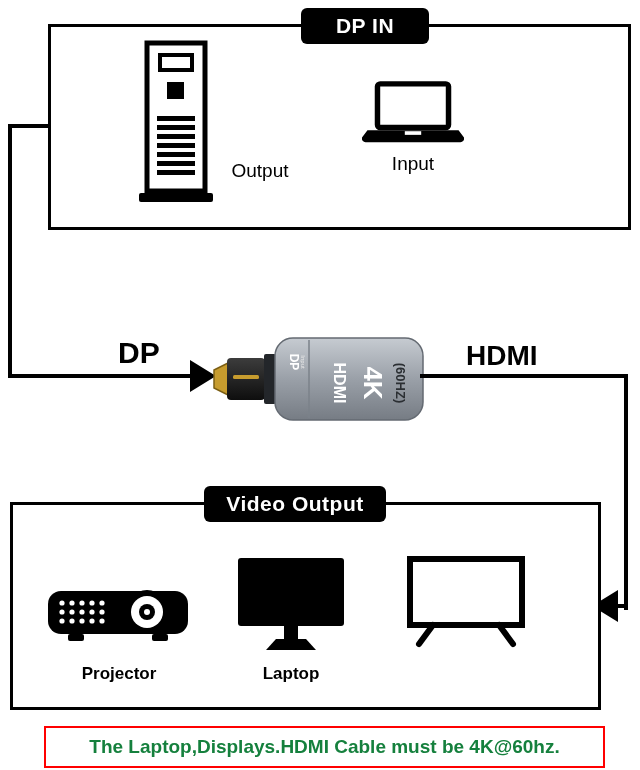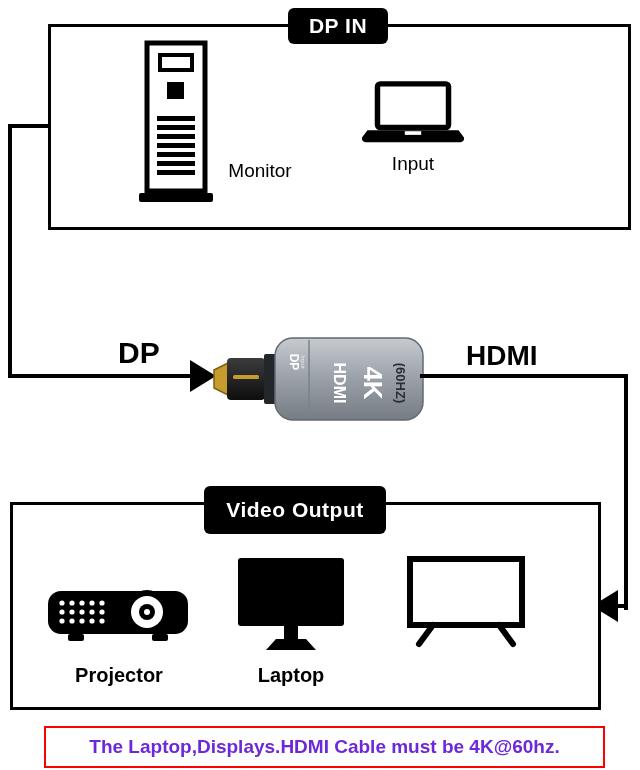--- a/index.html
+++ b/index.html
@@ -18,57 +18,57 @@
     position:absolute;width:0;height:0;
     border-top:16px solid transparent;border-bottom:16px solid transparent;
     border-left:26px solid #000;
   }
   .arrow-left{
     position:absolute;width:0;height:0;
     border-top:16px solid transparent;border-bottom:16px solid transparent;
     border-right:26px solid #000;
   }
   .device-label{position:absolute;font-size:19px;font-weight:500;text-align:center;}
-  .out-label{position:absolute;font-size:20px;font-weight:600;text-align:center;}
+  .out-label{position:absolute;font-size:17px;font-weight:600;text-align:center;}
   .port-label{position:absolute;font-weight:bold;}
   .icon{position:absolute;}
   .icon svg{display:block;width:100%;height:100%;}
   #note-box{
     position:absolute;left:44px;top:726px;width:557px;height:38px;
     border:2px solid #ff0000;display:flex;align-items:center;justify-content:center;
   }
-  #note-text{color:#6d28d9;font-size:19px;font-weight:700;white-space:nowrap;}
+  #note-text{color:#15803d;font-size:19px;font-weight:700;white-space:nowrap;}
 </style>
 </head>
 <body>
 
 <div id="canvas">
 
   <div class="box" style="left:48px;top:24px;width:577px;height:200px;"></div>
 
-  <div class="banner" style="left:288px;top:8px;width:100px;height:36px;align-items:center;">
+  <div class="banner" style="left:301px;top:8px;width:128px;height:36px;align-items:center;">
     <span>DP IN</span>
   </div>
 
   <div class="icon" style="left:138px;top:40px;width:76px;height:170px;">
     <svg viewBox="0 0 76 170" xmlns="http://www.w3.org/2000/svg">
       <rect x="9" y="3" width="58" height="148" fill="#fff" stroke="#000" stroke-width="5"></rect>
       <rect x="22" y="15" width="32" height="15" fill="#fff" stroke="#000" stroke-width="4"></rect>
       <rect x="29" y="42" width="17" height="17" fill="#000"></rect>
       <rect x="19" y="76" width="38" height="5" fill="#000"></rect>
       <rect x="19" y="85" width="38" height="5" fill="#000"></rect>
       <rect x="19" y="94" width="38" height="5" fill="#000"></rect>
       <rect x="19" y="103" width="38" height="5" fill="#000"></rect>
       <rect x="19" y="112" width="38" height="5" fill="#000"></rect>
       <rect x="19" y="121" width="38" height="5" fill="#000"></rect>
       <rect x="19" y="130" width="38" height="5" fill="#000"></rect>
       <rect x="1" y="153" width="74" height="9" rx="2" fill="#000"></rect>
     </svg>
   </div>
-  <div class="device-label" style="left:220px;top:160px;width:80px;">Monitor</div>
+  <div class="device-label" style="left:220px;top:160px;width:80px;">Output</div>
 
   <div class="icon" style="left:362px;top:78px;width:102px;height:70px;">
     <svg viewBox="0 0 112 70" xmlns="http://www.w3.org/2000/svg">
       <rect x="17" y="3" width="78" height="48" rx="3" fill="#fff" stroke="#000" stroke-width="6"></rect>
       <path d="M6,54 L106,54 L112,62 A4 4 0 0 1 108,67 L4,67 A4 4 0 0 1 0,62 Z" fill="#000"></path>
       <rect x="47" y="55" width="18" height="4" fill="#fff"></rect>
     </svg>
   </div>
   <div class="device-label" style="left:366px;top:153px;width:94px;">Input</div>
 
@@ -113,21 +113,21 @@
 
   <div class="port-label" style="left:466px;top:340px;font-size:28px;">HDMI</div>
 
   <div class="line" style="left:420px;top:374px;width:208px;height:4px;"></div>
   <div class="line" style="left:624px;top:374px;width:4px;height:236px;"></div>
   <div class="line" style="left:614px;top:604px;width:14px;height:4px;"></div>
   <div class="arrow-left" style="left:592px;top:590px;"></div>
 
   <div class="box" style="left:10px;top:502px;width:585px;height:202px;"></div>
 
-  <div class="banner" style="left:204px;top:486px;width:182px;height:48px;justify-content:center;">
+  <div class="banner" style="left:204px;top:486px;width:182px;height:36px;justify-content:center;">
     <span>Video Output</span>
   </div>
 
   <div class="icon" style="left:48px;top:576px;width:140px;height:72px;">
     <svg viewBox="0 0 140 72" xmlns="http://www.w3.org/2000/svg">
       <rect x="0" y="15" width="140" height="43" rx="13" fill="#000"></rect>
       <circle cx="99" cy="36" r="22" fill="#000"></circle>
       <circle cx="99" cy="36" r="16" fill="#fff"></circle>
       <circle cx="99" cy="36" r="8" fill="#000"></circle>
       <circle cx="99" cy="36" r="3" fill="#fff"></circle>

